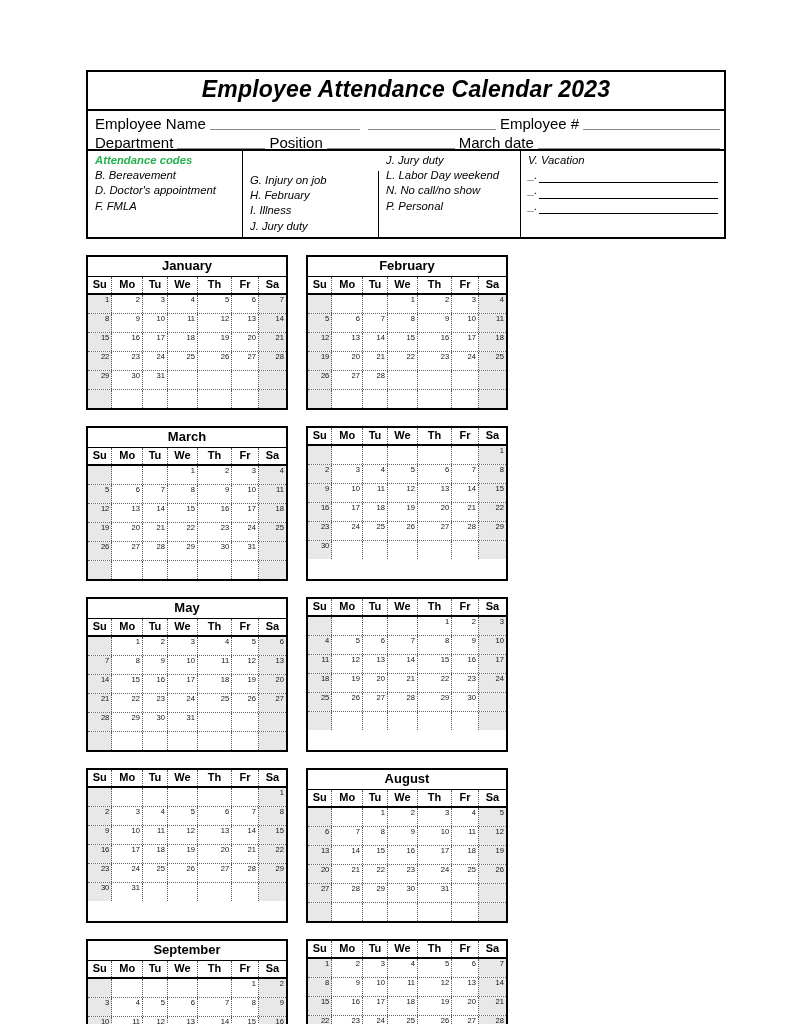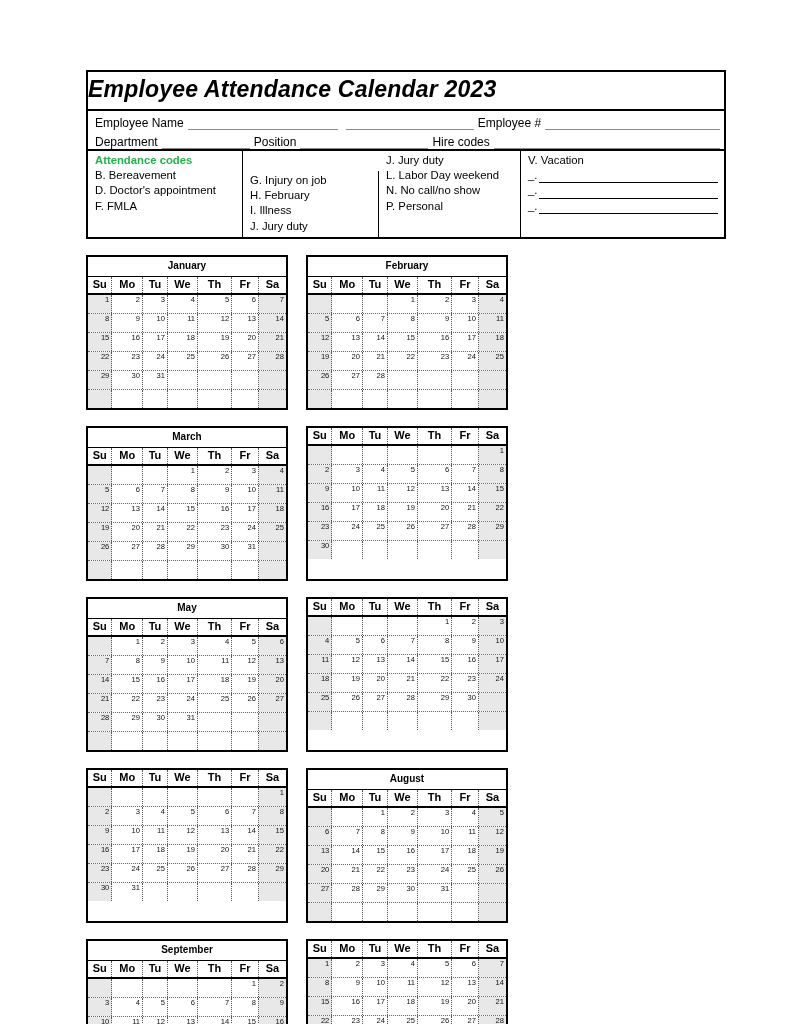--- a/index.html
+++ b/index.html
@@ -21,58 +21,59 @@
     width: 640px;
   }
 
   
   .hdr-box {
     border: 2.5px solid #000;
     border-bottom: none;
   }
   .title-row {
     border-bottom: 2.5px solid #000;
-    text-align: left;
+    text-align: center;
     padding: 4px 0 6px;
   }
   .title-row .title {
     font-size: 23px;
     font-weight: bold;
     font-style: italic;
     letter-spacing: 0.2px;
   }
 
   .info-block {
     border-bottom: 2.5px solid #000;
   }
   .info-row {
     display: flex;
     align-items: flex-end;
     height: 19px;
     padding-left: 7px;
   }
   .info-label {
-    font-size: 12px;
+    font-size: 15px;
     white-space: nowrap;
     line-height: 13px;
   }
   .rule {
     border-bottom: 1px solid #8c8c8c;
     height: 12px;
     margin: 0 4px;
   }
 
   
   .codes {
     display: flex;
     border-bottom: 2.5px solid #000;
   }
   .codes-col {
     border-right: 1.4px solid #000;
     padding: 2px 0 3px 7px;
+    font-style: italic;
   }
   .codes-col:last-child { border-right: none; }
   .codes-col.c0 { width: 155px; }
   .codes-col.c1 { width: 136px; margin-top: 20px; }
   .codes-col.c2 { width: 142px; }
   .codes-col.c3 { width: 117px; }
   .codes-col.c4 { width: 112px; flex: 1 1 auto; }
   .code-line {
     font-size: 11.3px;
     line-height: 15.2px;
@@ -102,21 +103,21 @@
     gap: 16px 18px;
   }
   .month {
     width: 202px;
     border: 2.5px solid #000;
     background: #fff;
   }
   .month-title {
     border-bottom: 1.6px solid #000;
     text-align: center;
-    font-size: 10px;
+    font-size: 13px;
     font-weight: bold;
     padding: 2px 0 3px;
     line-height: 14px;
   }
   .dow-row {
     display: flex;
     border-bottom: 2px solid #000;
   }
   .dow {
     font-size: 11px;
@@ -175,21 +176,21 @@
         <span class="rule" style="width:150px"></span>
         <span class="rule" style="width:128px"></span>
         <span class="info-label">Employee #</span>
         <span class="rule" style="flex:1"></span>
       </div>
       <div class="info-row">
         <span class="info-label">Department</span>
         <span class="rule" style="width:88px"></span>
         <span class="info-label">Position</span>
         <span class="rule" style="width:128px"></span>
-        <span class="info-label">Hire codes</span>
+        <span class="info-label">March date</span>
         <span class="rule" style="flex:1"></span>
       </div>
     </div>
 
     <div class="codes">
         <div class="codes-col c0">
           <div class="code-line green">Attendance codes</div>
           <div class="code-line">B. Bereavement</div>
           <div class="code-line">D. Doctor's appointment</div>
           <div class="code-line">F.  FMLA</div>

